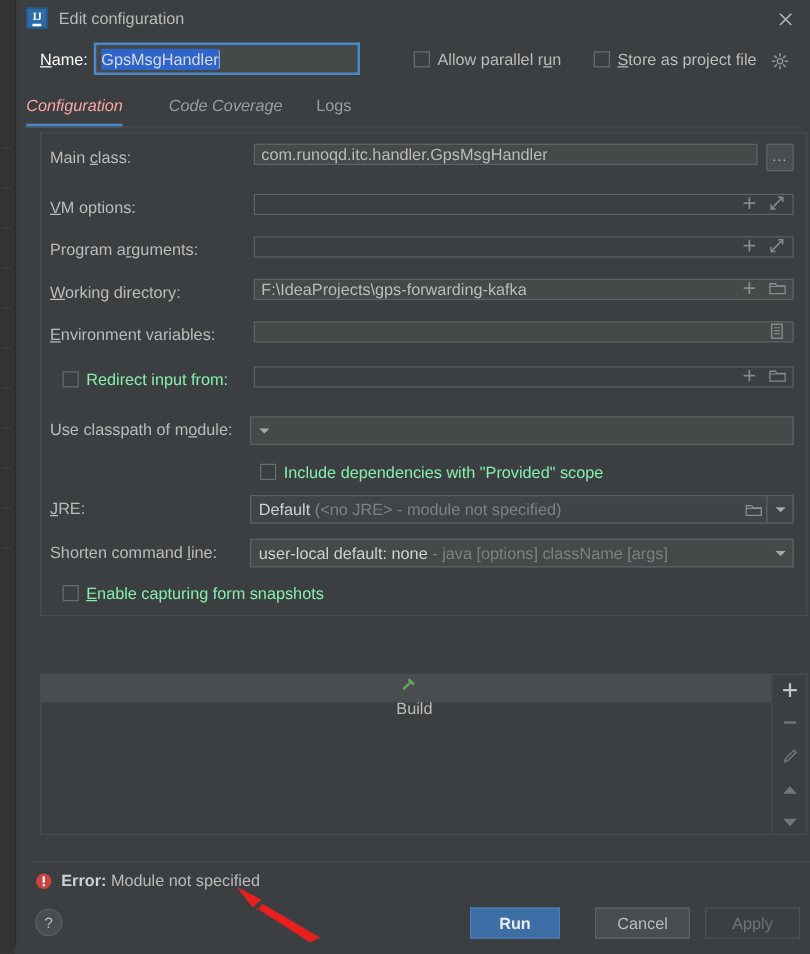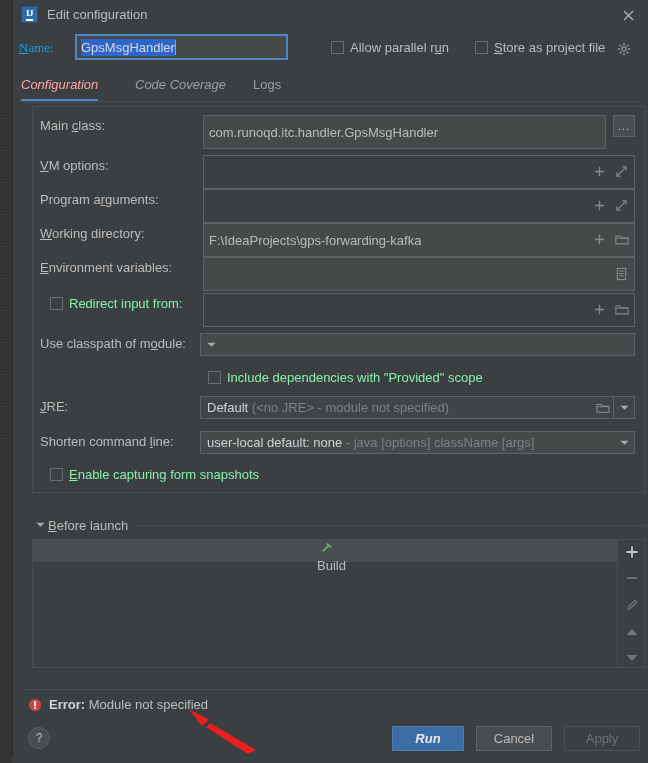--- a/index.html
+++ b/index.html
@@ -50,22 +50,22 @@
   .close-btn {
     position: absolute; right: 10px; top: 5px;
     width: 20px; height: 20px; cursor: pointer;
     display: flex; align-items: center; justify-content: center;
   }
   .close-btn svg { display: block; }
 
   
   .name-row { position: absolute; left: 0; top: 34px; width: 100%; height: 28px; }
   .name-label {
-    position: absolute; left: 6px; top: 6px;
-    font-size: 13px; color: #0ea5e9; font-family: Liberation Serif, serif;
+    position: absolute; left: 19px; top: 6px;
+    font-size: 13px; color: #ffffff;
   }
   .name-label u { text-decoration: underline; }
   .name-input {
     position: absolute; left: 62px; top: 0;
     width: 213px; height: 26px;
     background: #45494a;
     border: 2px solid #4a88c7;
     display: flex; align-items: center; padding-left: 4px;
   }
   .name-input .sel {
@@ -118,21 +118,21 @@
   }
 
   .frow { position: absolute; left: 0; width: 100%; height: 22px; }
   .flabel {
     position: absolute; left: 7px; top: 3px;
     font-size: 13px; color: #bbbbbb; white-space: nowrap;
   }
   .flabel u { text-decoration: underline; }
 
   .field {
-    position: absolute; height: 34px;
+    position: absolute; height: 17px;
     background: #45494a; border: 1px solid #5e6264;
     display: flex; align-items: center;
   }
   .field.flat { background: #3c3f41; }
   .field .val {
     font-size: 13px; color: #bbbbbb; padding-left: 5px;
     white-space: nowrap; overflow: hidden;
   }
 
   .fbtns {
@@ -226,24 +226,23 @@
     background: #4a4d4f; border: 1px solid #5a5e60;
     display: flex; align-items: center; justify-content: center;
     font-size: 12px; color: #bbbbbb; cursor: pointer;
   }
   .btn {
     position: absolute; top: 726px; height: 25px;
     display: flex; align-items: center; justify-content: center;
     font-size: 13px; cursor: pointer;
   }
   .btn-run {
-    left: 379px; width: 72px;
+    left: 363px; width: 72px;
     background: #3c6ea5; border: 1px solid #4a7fb5; color: #e8eaeb;
     font-weight: bold;
-    font-style: italic;
   }
   .btn-cancel {
     left: 463px; width: 76px;
     background: #4a4d4f; border: 1px solid #5f6365; color: #bbbbbb;
   }
   .btn-apply {
     left: 551px; width: 76px;
     background: #3c3f41; border: 1px solid #4e5153; color: #6f7376;
   }
 
@@ -499,29 +498,20 @@
     </div>
 
     <div class="frow" style="top:357px;">
       <div class="inline-chk" style="left:17px; top:3px;">
         <span class="cbox"></span>
         <span class="lbl"><u>E</u>nable capturing form snapshots</span>
       </div>
     </div>
   </div>
 
-  <div class="bl-header">
-    <span class="bl-arrow">
-      <svg width="9" height="6" viewBox="0 0 10 6">
-          <path d="M0.5 0.5 L5 5 L9.5 0.5 Z" fill="#a8abad"></path>
-        </svg>
-    </span>
-    <span class="bl-title"><u>B</u>efore launch</span>
-    <span class="bl-line"></span>
-  </div>
 
   <div class="bl-box">
     <div class="bl-list">
       <div class="bl-item">
         <span>
           <svg width="14" height="14" viewBox="0 0 16 16">
             <path d="M2.5 12.5 L9 6" stroke="#62a65a" stroke-width="2.2" stroke-linecap="round"></path>
             <path d="M7.5 3 L12.5 8 L10.5 9.5 L6 5 Z" fill="#62a65a"></path>
           </svg>
         </span>

